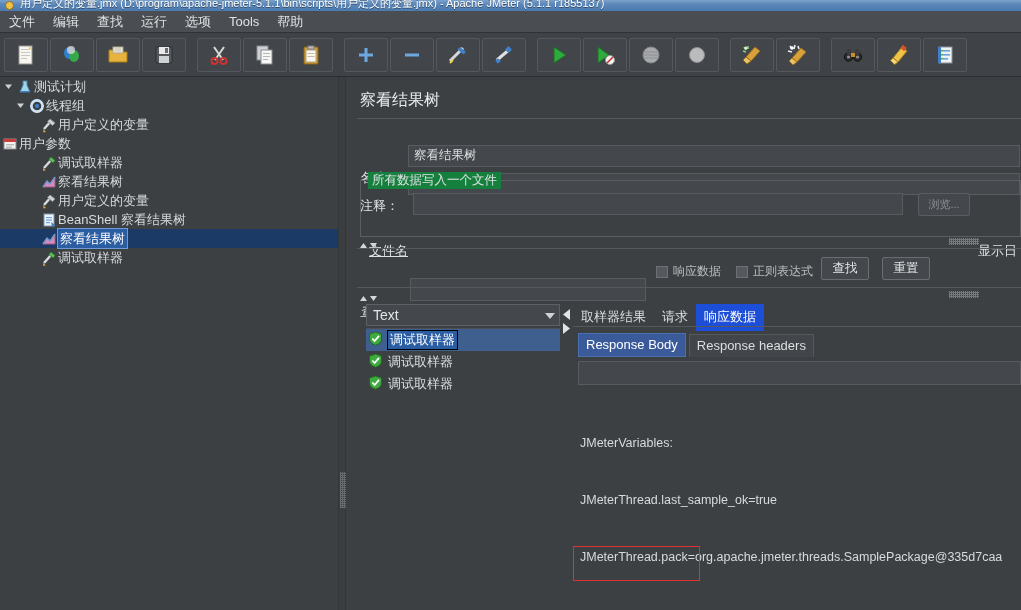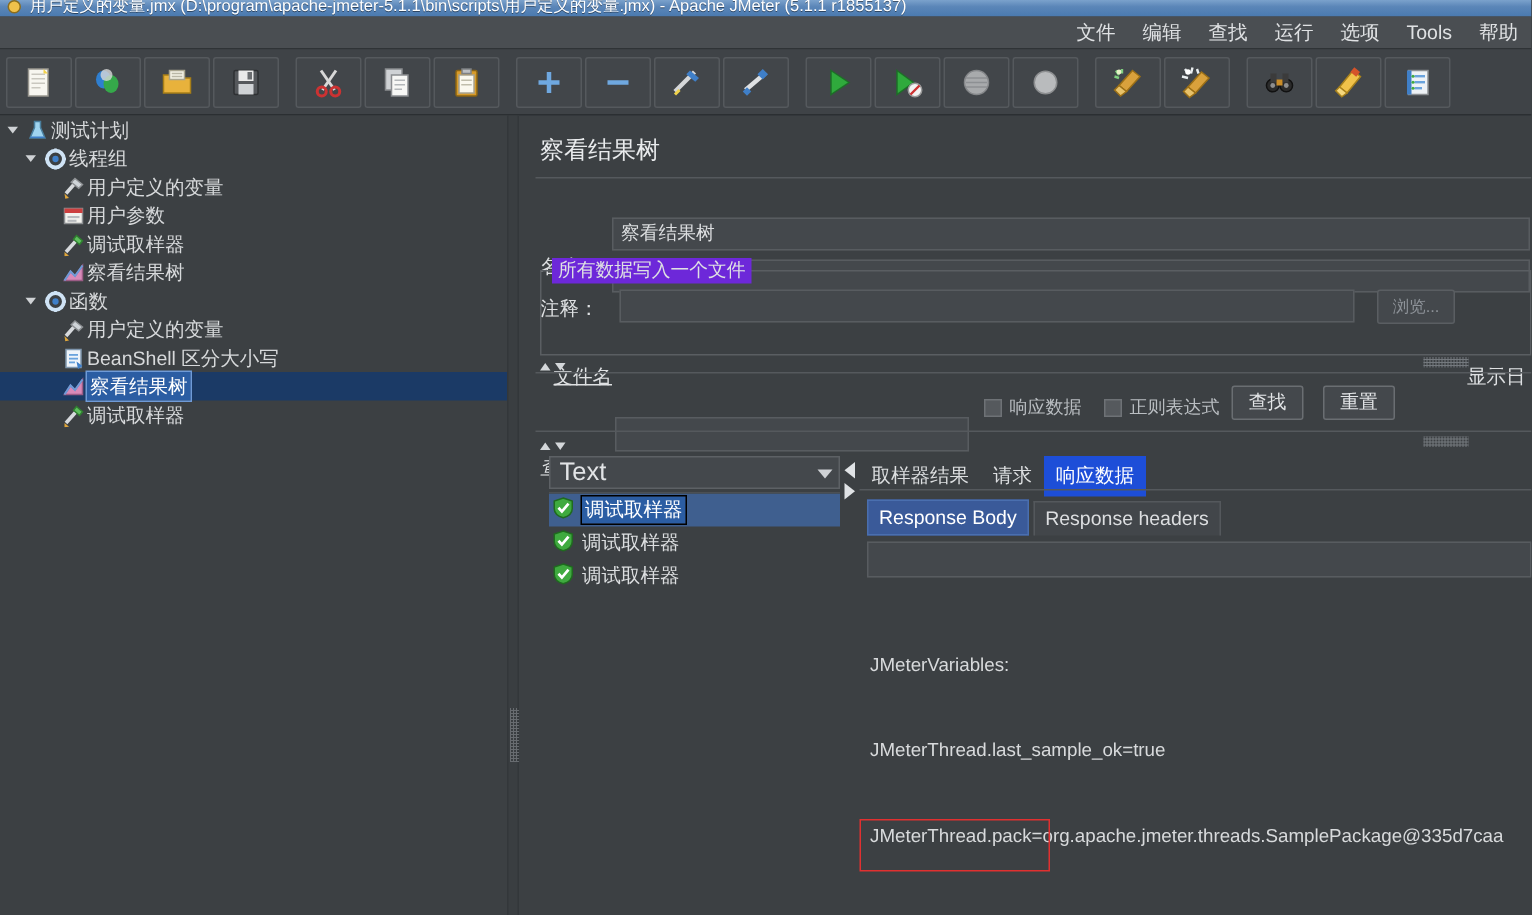--- a/index.html
+++ b/index.html
@@ -26,21 +26,21 @@
   }
   .titlebar .tbicon {
     position: absolute; left: 4px; top: -3px; width: 11px; height: 11px;
   }
 
   
   .menubar {
     position: absolute; left: 0; top: 11px; width: 1021px; height: 22px;
     background: #4a4e52;
     border-bottom: 1px solid #2f3336;
-    display: flex; align-items: center; justify-content: flex-end;
+    display: flex; align-items: center;
   }
   .menuitem {
     padding: 2px 9px; font-size: 13px; color: #dfe1e3;
     cursor: default; white-space: nowrap; line-height: 16px;
   }
 
   
   .toolbar {
     position: absolute; left: 0; top: 33px; width: 1021px; height: 44px;
     background: #3f4347;
@@ -109,21 +109,21 @@
     font-family: "Liberation Sans", sans-serif;
   }
   .ftext::placeholder { color: #8b9096; }
 
   
   .group {
     position: absolute; border: 1px solid #5a5e62;
   }
   .group > .legend {
     position: absolute; left: 7px; top: -9px;
-    background: #6d28d9; padding: 0 4px;
+    background: #15803d; padding: 0 4px;
     font-size: 12.5px; color: #dfe1e3; white-space: nowrap;
   }
 
   .btn {
     background: #44484c; border: 1px solid #6a6e72; border-radius: 2px;
     color: #e3e5e7; font-size: 12.5px; height: 23px;
     display: inline-flex; align-items: center; justify-content: center;
     padding: 0 10px; white-space: nowrap; cursor: default;
     font-family: "Liberation Sans", sans-serif;
   }
@@ -142,21 +142,21 @@
     background-image:
       repeating-linear-gradient(0deg, #9aa0a6 0 1px, transparent 1px 2px),
       repeating-linear-gradient(90deg, #9aa0a6 0 1px, transparent 1px 2px);
     background-size: 2px 2px; opacity: .6;
   }
 
   
   .combo {
     position: absolute; background: #44484c; border: 1px solid #5d6165;
     height: 22px; display: flex; align-items: center;
-    font-size: 17px; color: #e2e4e6; padding-left: 6px;
+    font-size: 14px; color: #e2e4e6; padding-left: 6px;
   }
   .combo .arrow {
     position: absolute; right: 4px; top: 8px;
     width: 0; height: 0; border-left: 5px solid transparent;
     border-right: 5px solid transparent; border-top: 6px solid #cfd2d5;
   }
 
   
   .reslist {
     position: absolute; background: #3c4043; overflow: hidden;
@@ -483,21 +483,21 @@
       <span class="ticon">
         <svg width="16" height="16" viewBox="0 0 16 16">
           <path d="M3 12 L10 4" stroke="#d7dadd" stroke-width="2.4"></path>
           <path d="M9 2 L14 6 L11.5 8.5 L6.5 4.5 Z" fill="#cfd4d8" stroke="#8d9093"></path>
           <path d="M2 12 L5 15 L2.5 15.5 Z" fill="#e0a63a"></path>
         </svg>
         </span>
       <span class="lbl">用户定义的变量</span>
     </div>
 
-    <div class="tnode" style="padding-left:39px">
+    <div class="tnode" style="">
       <span class="ticon">
         <svg width="16" height="16" viewBox="0 0 16 16">
           <rect x="2" y="3" width="12" height="10" fill="#f2f2ee" stroke="#8d9093"></rect>
           <rect x="2" y="3" width="12" height="3" fill="#cc3f3f"></rect>
           <rect x="4" y="8" width="8" height="1.4" fill="#b8bbbe"></rect>
           <rect x="4" y="10.5" width="6" height="1.4" fill="#b8bbbe"></rect>
         </svg>
         </span>
       <span class="lbl">用户参数</span>
     </div>
@@ -516,40 +516,20 @@
     <div class="tnode" style="padding-left:39px">
       <span class="ticon">
         <svg width="16" height="16" viewBox="0 0 16 16">
           <path d="M2 13 L6 7 L9 10 L14 3 L14 13 Z" fill="#d98ab8" stroke="#9c5c86"></path>
           <path d="M2 13 L6 7 L9 10 L14 3" stroke="#6f9ad6" stroke-width="1.4" fill="none"></path>
         </svg>
         </span>
       <span class="lbl">察看结果树</span>
     </div>
 
-    <div class="tnode" style="padding-left:14px">
-      <span class="twist">
-        <svg width="9" height="9" viewBox="0 0 9 9">
-            <path d="M1 2.5 L8 2.5 L4.5 7 Z" fill="#cfd2d5"></path>
-          </svg>
-        </span>
-      <span class="ticon">
-        <svg width="16" height="16" viewBox="0 0 16 16">
-          <circle cx="8" cy="8" r="5.6" fill="none" stroke="#cfe3f5" stroke-width="2.6"></circle>
-          <circle cx="8" cy="8" r="2.1" fill="#3f7fc8"></circle>
-          <g stroke="#cfe3f5" stroke-width="1.8">
-            <path d="M8 1 v2.2"></path>
-              <path d="M8 12.8 v2.2"></path>
-              <path d="M1 8 h2.2"></path>
-              <path d="M12.8 8 h2.2"></path>
-          </g>
-        </svg>
-        </span>
-      <span class="lbl">函数</span>
-    </div>
 
     <div class="tnode" style="padding-left:39px">
       <span class="ticon">
         <svg width="16" height="16" viewBox="0 0 16 16">
           <path d="M3 12 L10 4" stroke="#d7dadd" stroke-width="2.4"></path>
           <path d="M9 2 L14 6 L11.5 8.5 L6.5 4.5 Z" fill="#cfd4d8" stroke="#8d9093"></path>
           <path d="M2 12 L5 15 L2.5 15.5 Z" fill="#e0a63a"></path>
         </svg>
         </span>
       <span class="lbl">用户定义的变量</span>
@@ -558,21 +538,21 @@
     <div class="tnode" style="padding-left:39px">
       <span class="ticon">
         <svg width="16" height="16" viewBox="0 0 16 16">
           <rect x="3" y="2" width="10" height="12" fill="#eef4fa" stroke="#7f96ad"></rect>
           <rect x="5" y="5" width="6" height="1.2" fill="#6aa3dd"></rect>
           <rect x="5" y="7.5" width="6" height="1.2" fill="#6aa3dd"></rect>
           <rect x="5" y="10" width="4" height="1.2" fill="#6aa3dd"></rect>
           <path d="M10 10 L14 13 L11 15 Z" fill="#3f7fc8"></path>
         </svg>
         </span>
-      <span class="lbl">BeanShell 区分大小写</span>
+      <span class="lbl">BeanShell 察看结果树</span>
     </div>
 
     <div class="tnode sel" style="padding-left:39px">
       <span class="ticon">
         <svg width="16" height="16" viewBox="0 0 16 16">
           <path d="M2 13 L6 7 L9 10 L14 3 L14 13 Z" fill="#d98ab8" stroke="#9c5c86"></path>
           <path d="M2 13 L6 7 L9 10 L14 3" stroke="#6f9ad6" stroke-width="1.4" fill="none"></path>
         </svg>
         </span>
       <span class="lbl">察看结果树</span>

